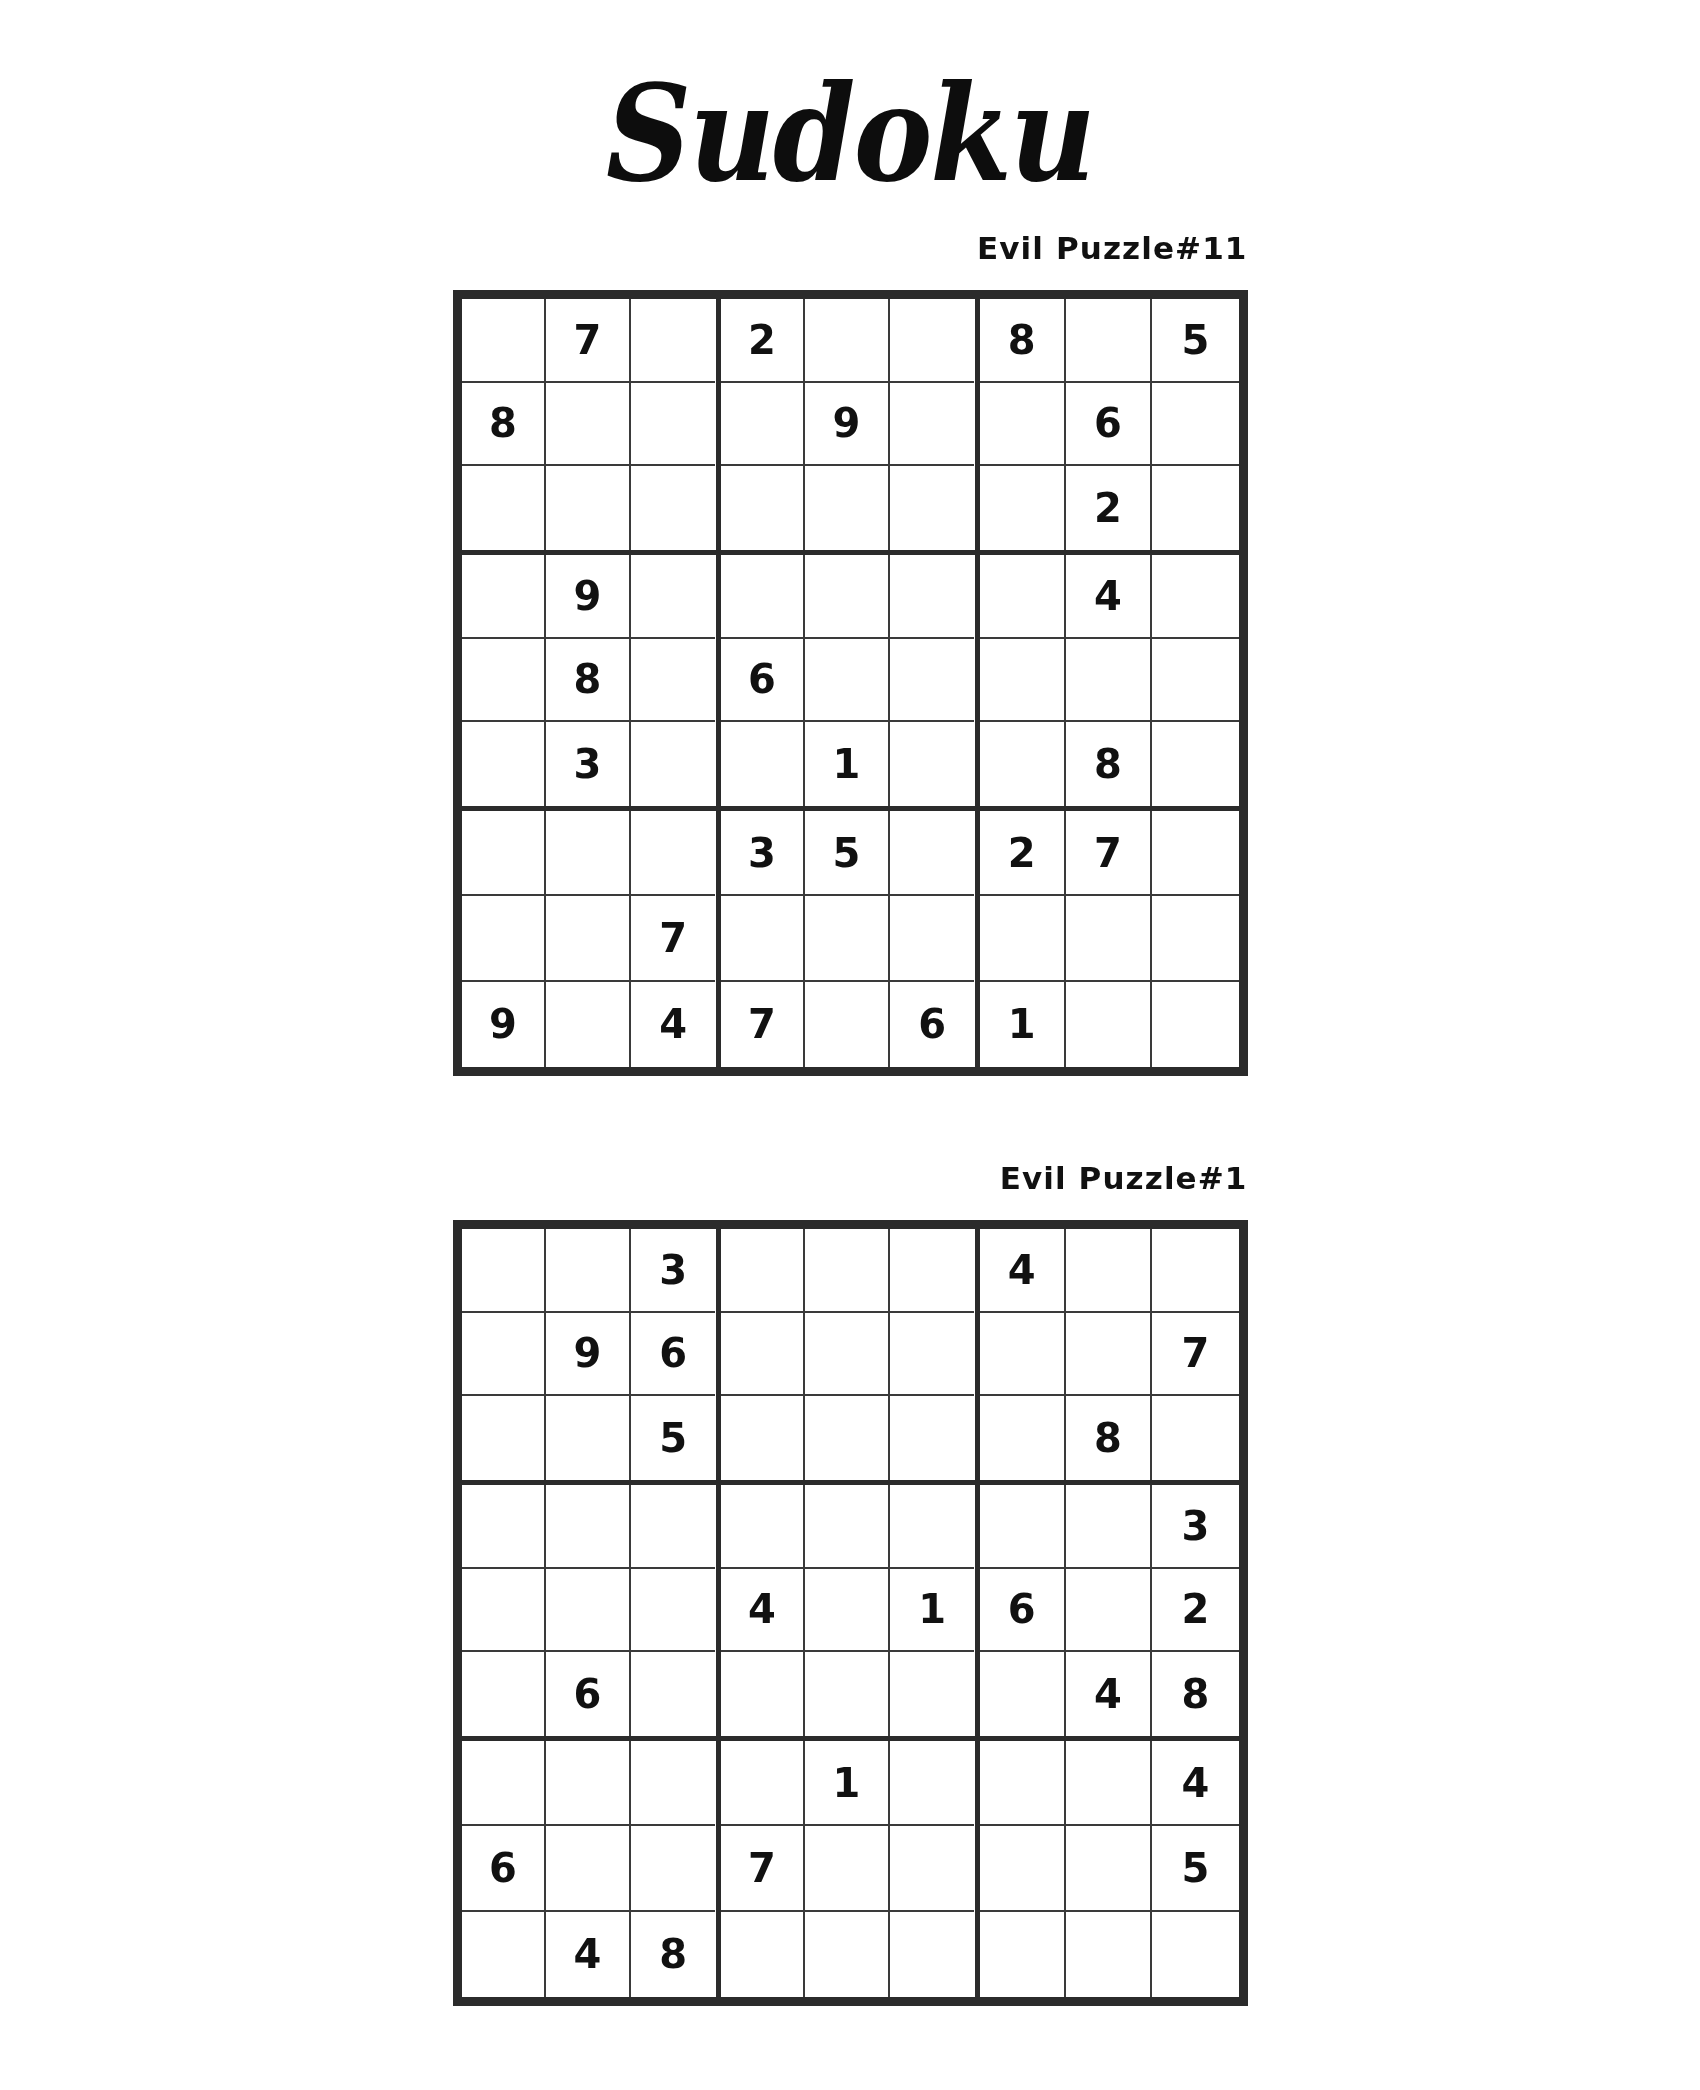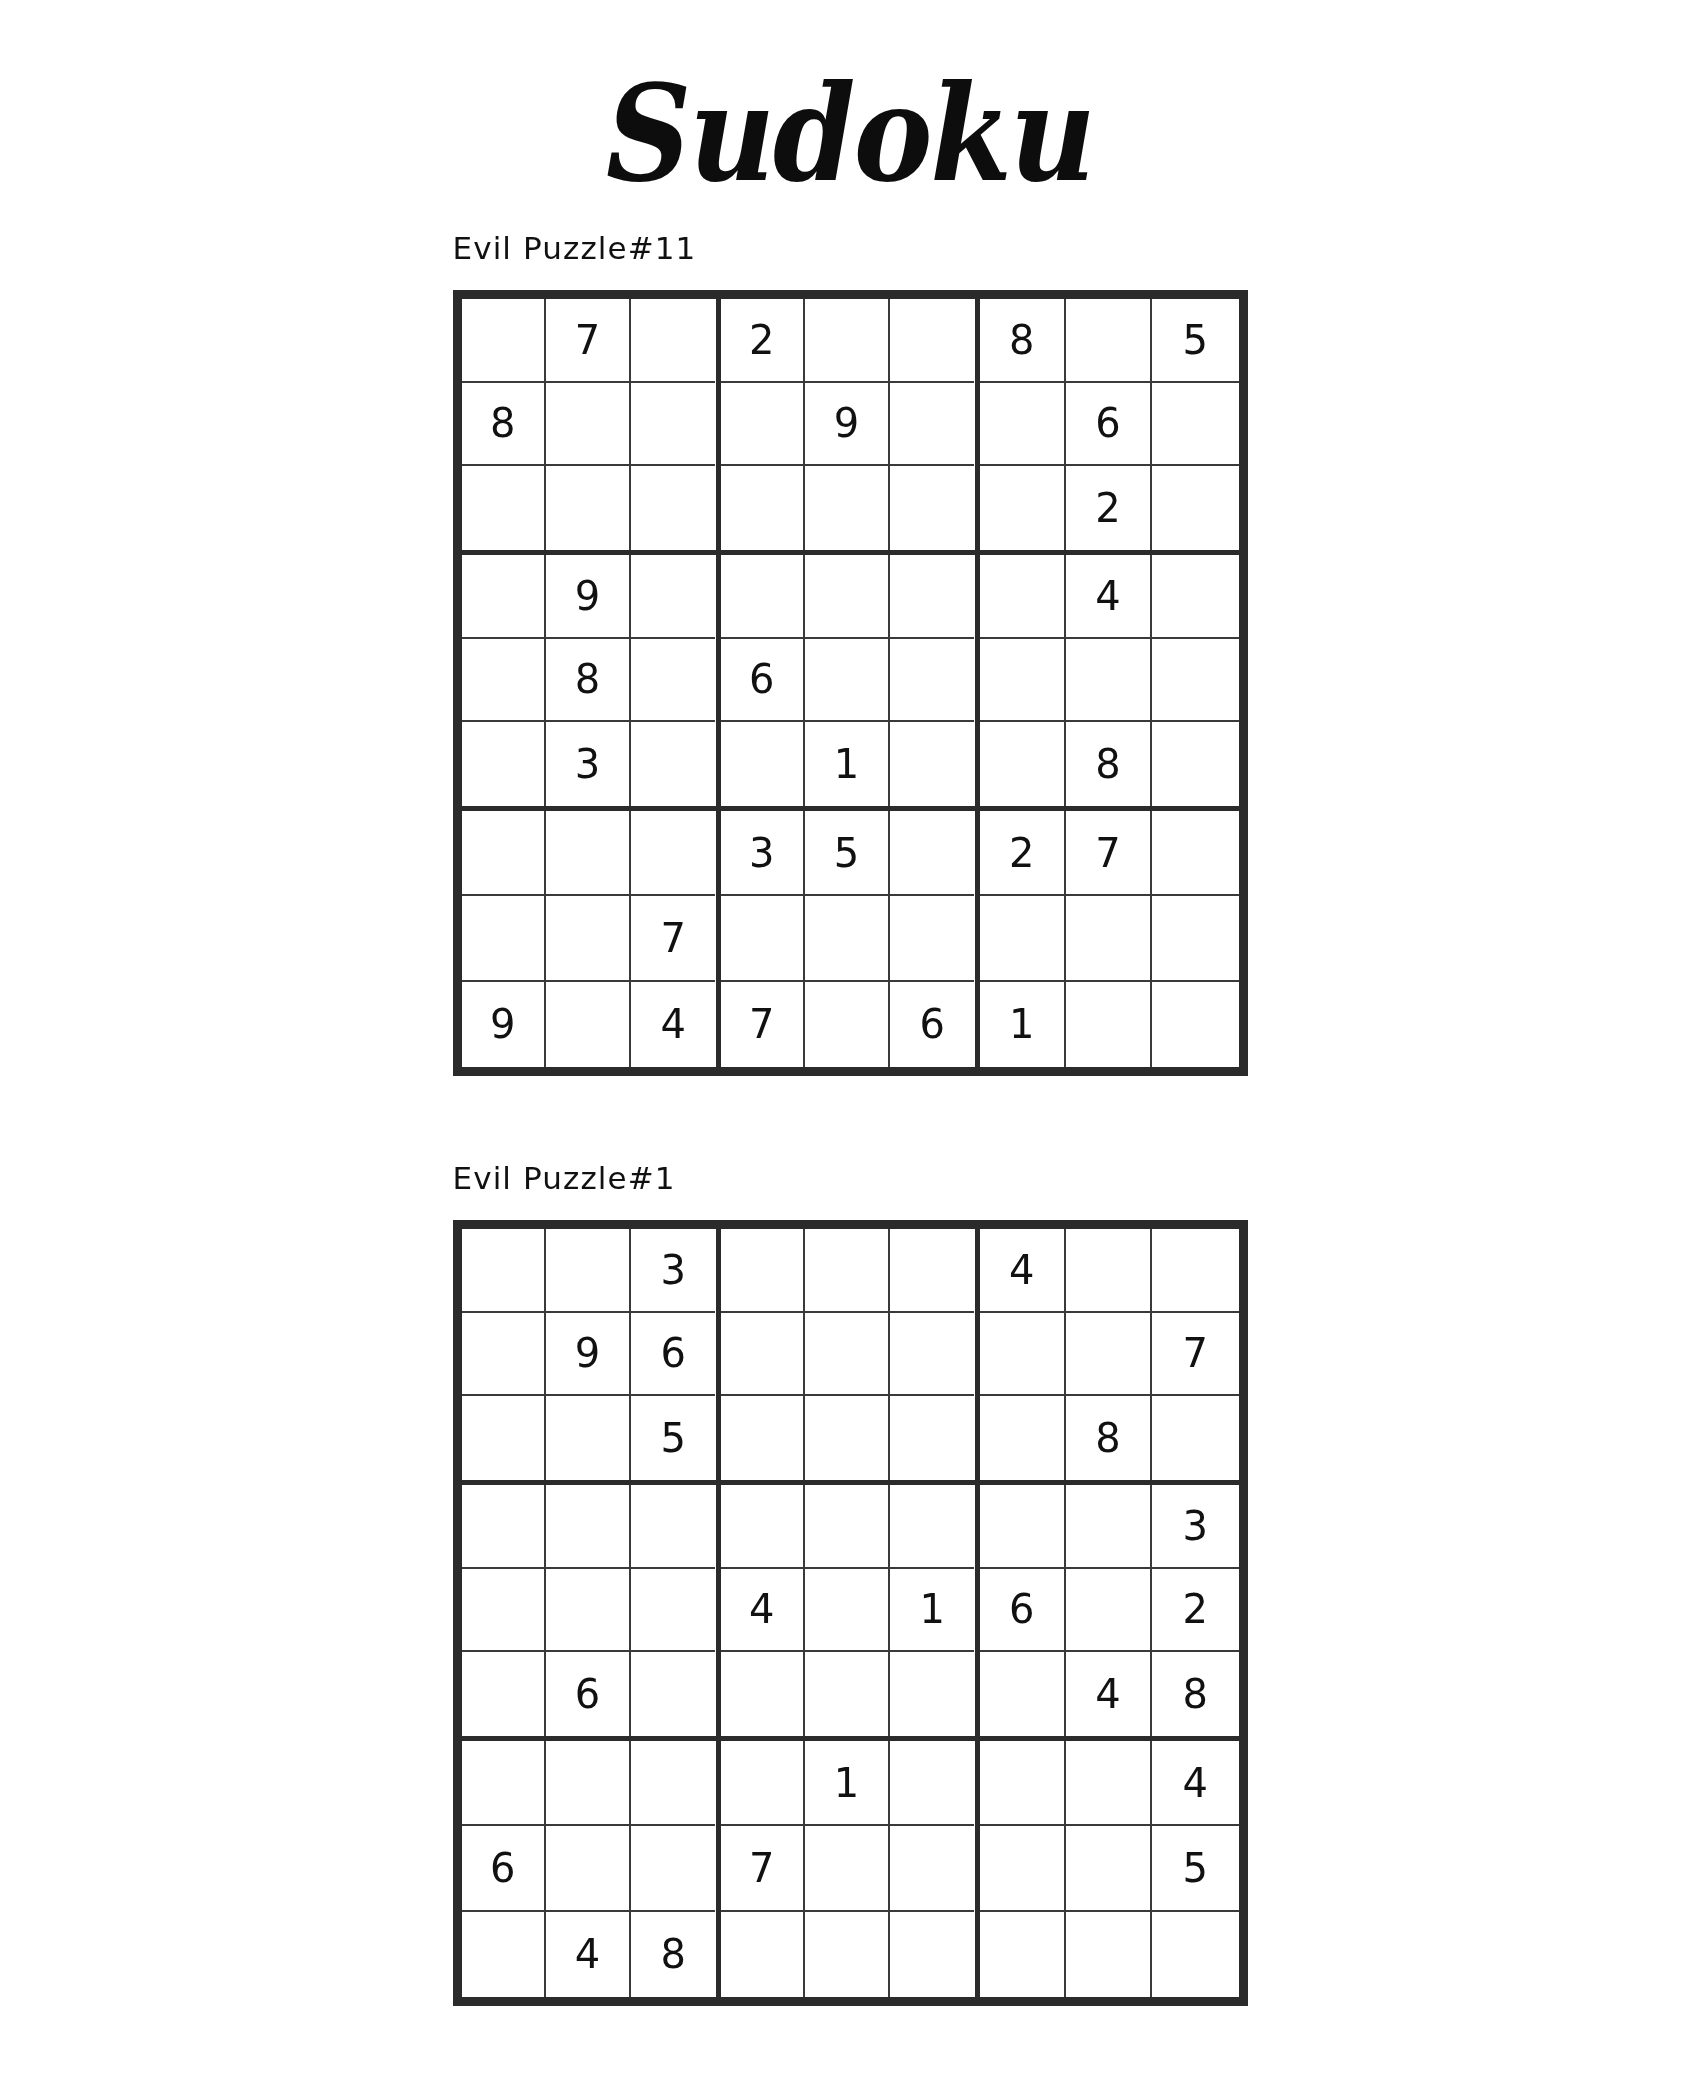--- a/index.html
+++ b/index.html
@@ -37,21 +37,22 @@
     margin-top: 68px;
     margin-bottom: 0;
     text-align: center;
     transform: scaleY(1.12);
     transform-origin: center top;
   }
 
   .puzzle-block {
     display: flex;
     flex-direction: column;
-    align-items: flex-start;
+    align-items: flex-end;
+    font-weight: bold;
   }
   .puzzle-block.first { margin-top: 44px; }
   .puzzle-block.second { margin-top: 84px; }
 
   .puzzle-label {
     font-family: "DejaVu Sans", sans-serif;
     font-size: 31px;
     letter-spacing: 1.1px;
     color: #111111;
     margin-bottom: 24px;

